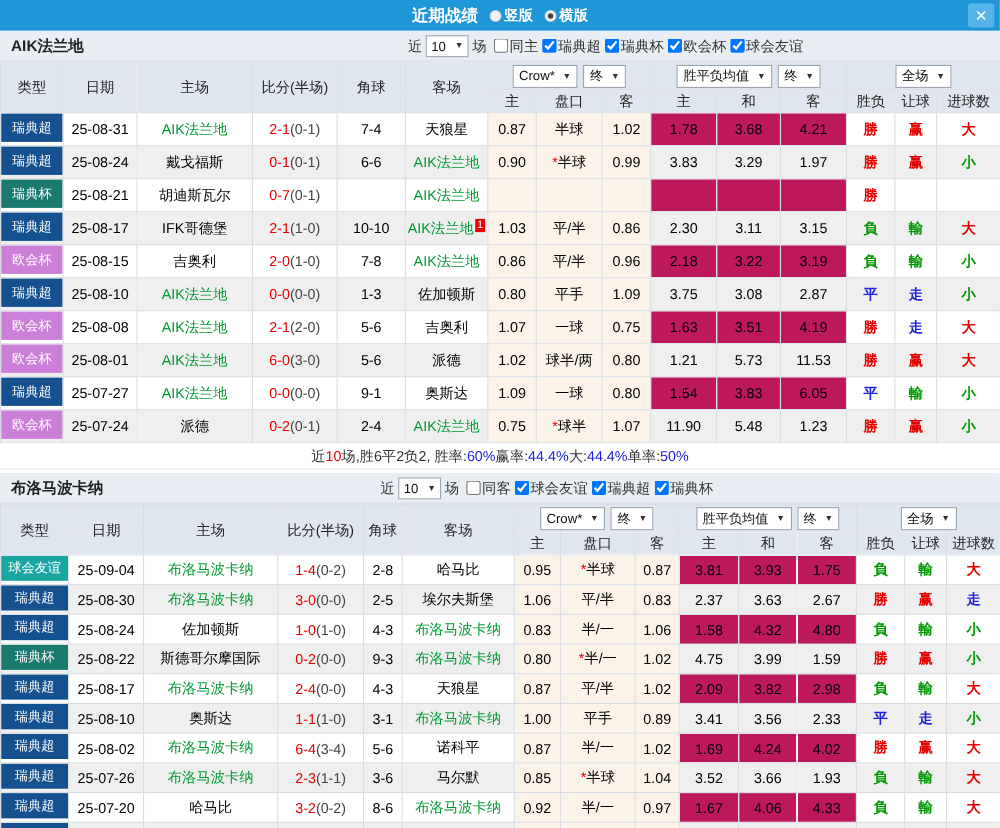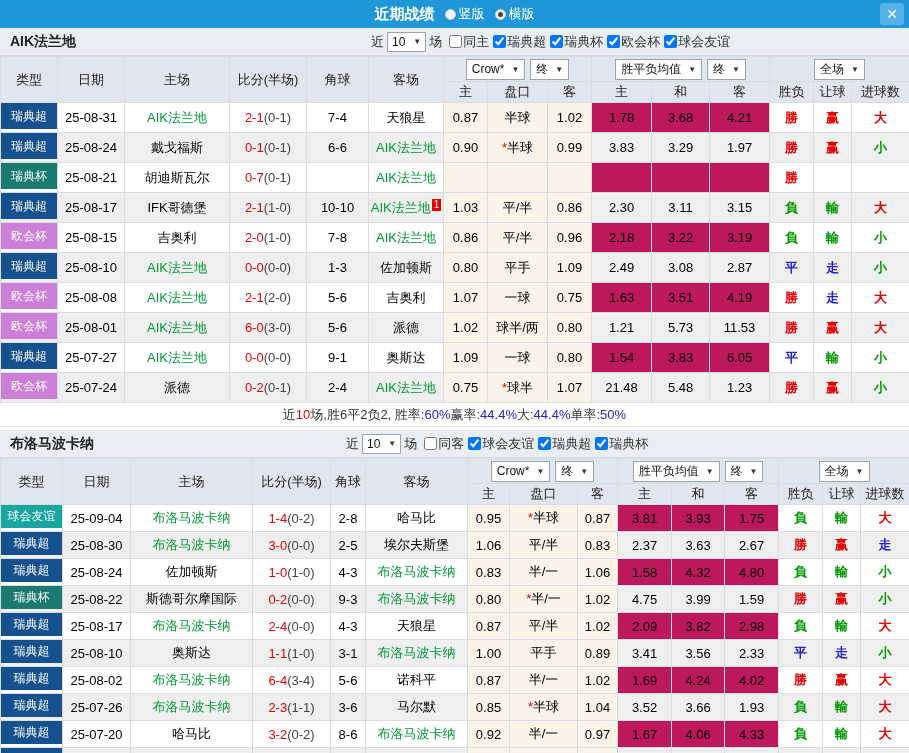--- a/index.html
+++ b/index.html
@@ -1,21 +1,21 @@
 <!DOCTYPE html>
 <html><head>
 <meta charset="utf-8">
 <style>
   html,body{margin:0;padding:0;background:#fff;}
   body{width:909px;font-family:"Liberation Sans","DejaVu Sans",sans-serif;-webkit-font-smoothing:antialiased;}
 
   
   .titlebar{height:28px;background:#1e96d7;position:relative;display:flex;align-items:center;justify-content:center;gap:10px;color:#fff;}
   .titlebar .title{font-weight:bold;font-size:15px;}
-  .radio-label{display:inline-flex;align-items:center;gap:3px;font-size:13px;cursor:pointer;}
+  .radio-label{display:inline-flex;align-items:center;gap:3px;font-size:13px;cursor:pointer;font-weight:bold;}
   .radio{display:inline-block;width:11px;height:11px;border-radius:50%;background:#f2f2f2;border:1px solid #cfcfcf;box-sizing:border-box;position:relative;}
   .radio.checked::after{content:"";position:absolute;left:2px;top:2px;right:2px;bottom:2px;background:#444;border-radius:50%;}
   .close-btn{position:absolute;right:5px;top:3px;width:24px;height:22px;background:#55b3e9;border-radius:3px;color:#fff;font-weight:bold;text-align:center;line-height:22px;cursor:pointer;font-size:14px;}
 
   
   .secbar{height:27px;background:#e9eef4;position:relative;display:flex;align-items:center;border-bottom:1px solid #d5dce5;}
   .team-name{font-weight:bold;font-size:14px;color:#222;margin-left:10px;}
   .filters{position:absolute;display:flex;align-items:center;font-size:13px;color:#333;white-space:nowrap;}
   .sec0 .filters{left:368px;}
   .sec1 .filters{left:343px;}
@@ -279,21 +279,21 @@
           <div class="badge" style="background:#15518f">瑞典超</div>
         </td>
         <td>25-08-10</td>
         <td class="tlink">AIK法兰地</td>
         <td><span class="sc">0-0</span><span class="half">(0-0)</span></td>
         <td>1-3</td>
         <td class="">佐加顿斯</td>
         <td class="cream">0.80</td>
         <td class="cream">平手</td>
         <td class="cream">1.09</td>
-        <td class="avg">2.49</td>
+        <td class="avg">3.75</td>
         <td class="avg">3.08</td>
         <td class="avg">2.87</td>
         <td><span class="b">平</span></td>
         <td><span class="b">走</span></td>
         <td><span class="g">小</span></td>
       </tr>
       <tr class="data odd">
         <td class="typec">
           <div class="badge" style="background:#cb7fd8">欧会杯</div>
         </td>
@@ -355,21 +355,21 @@
           <div class="badge" style="background:#cb7fd8">欧会杯</div>
         </td>
         <td>25-07-24</td>
         <td class="">派德</td>
         <td><span class="sc">0-2</span><span class="half">(0-1)</span></td>
         <td>2-4</td>
         <td class="tlink">AIK法兰地</td>
         <td class="cream">0.75</td>
         <td class="cream"><span class="star">*</span>球半</td>
         <td class="cream">1.07</td>
-        <td class="avg">21.48</td>
+        <td class="avg">11.90</td>
         <td class="avg">5.48</td>
         <td class="avg">1.23</td>
         <td><span class="r">勝</span></td>
         <td><span class="r">赢</span></td>
         <td><span class="g">小</span></td>
       </tr>
     </tbody>
 </table>
 
 <div class="summary">

